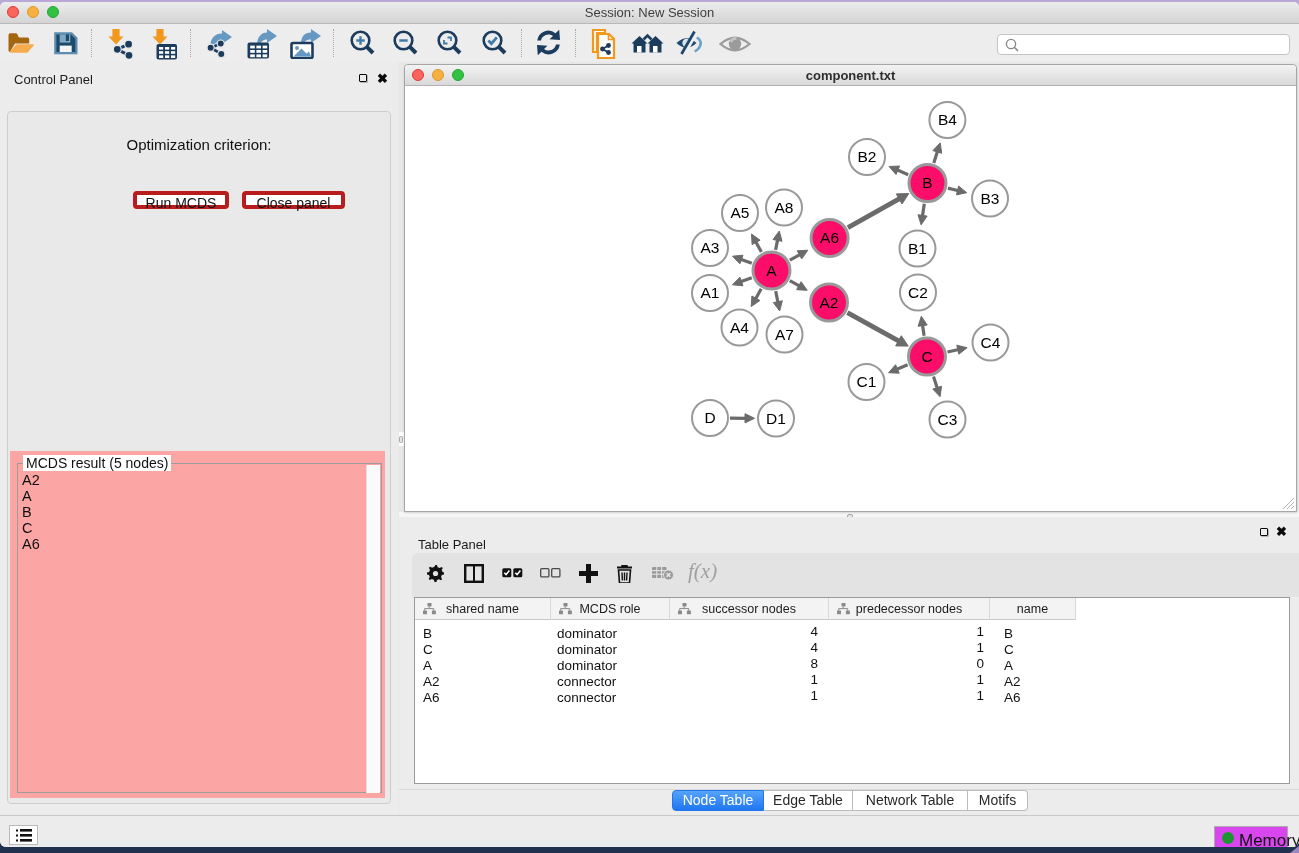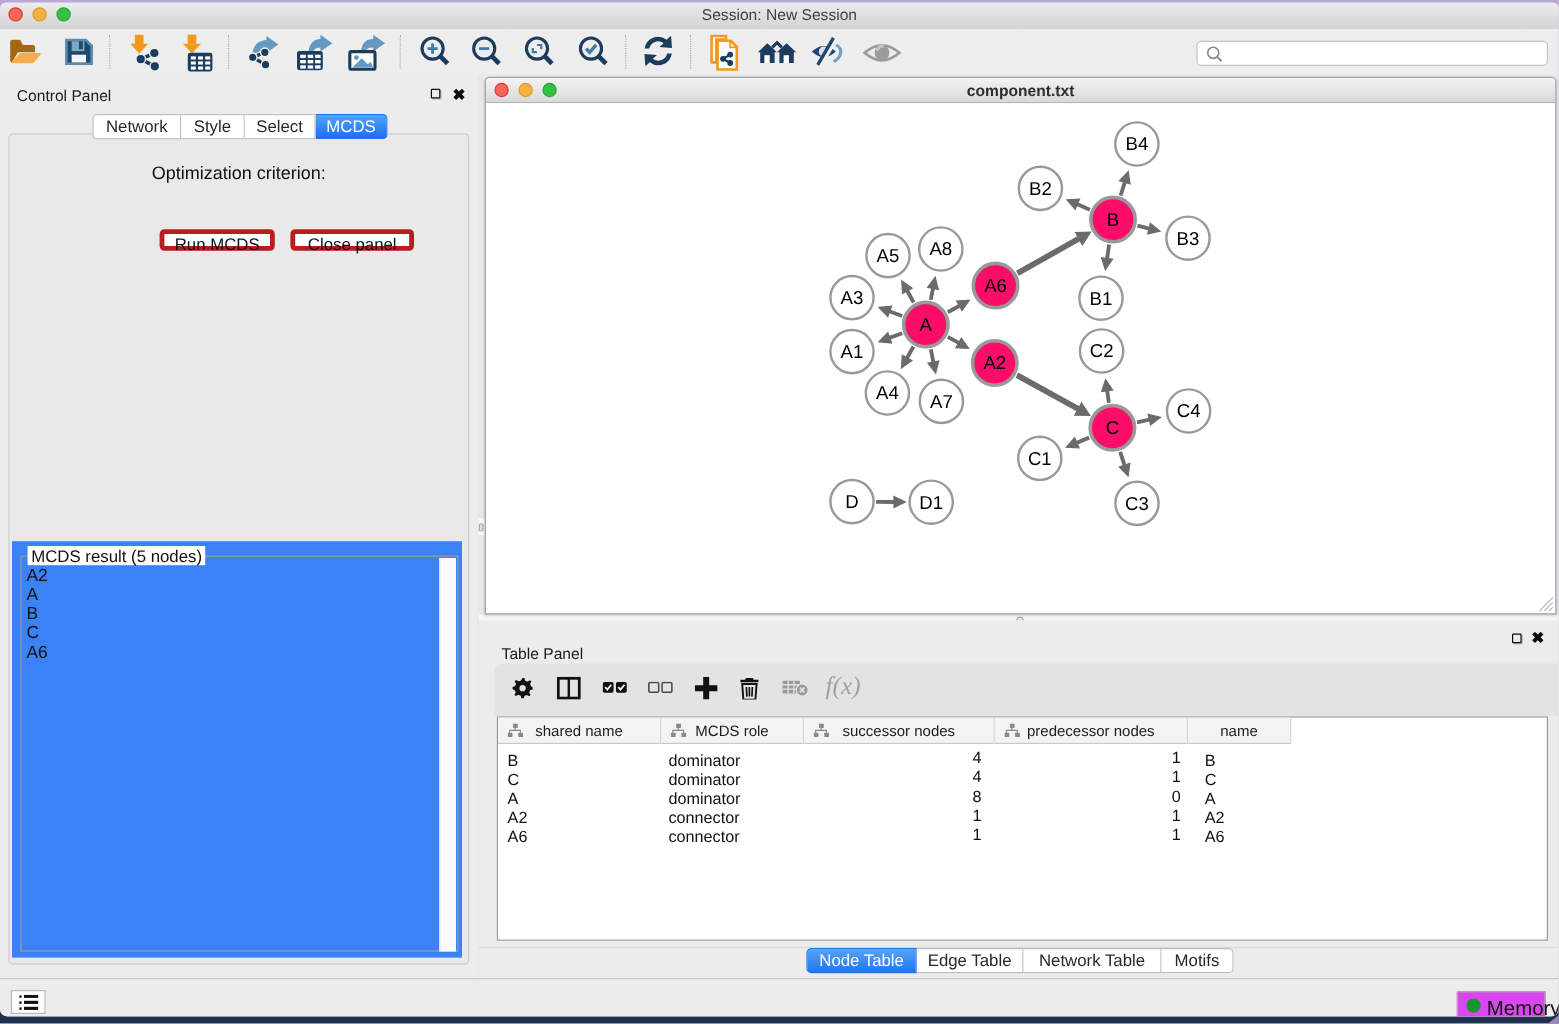--- a/index.html
+++ b/index.html
@@ -26,21 +26,21 @@
 .xicon { position:absolute; top:9px; font-size:13px; font-weight:bold; color:#0a0a0a; -webkit-font-smoothing:antialiased; }
 #cpouter { position:absolute; left:7px; top:49px; width:384px; height:693px; background:#e9e9e9; border:1px solid #cdcdcd; border-radius:4px; }
 #cptabs { position:absolute; left:77px; top:33px; width:246px; height:21px; z-index:5; display:flex; font-size:14px; }
 #cptabs .tab { border:1px solid #c2c2c2; border-left:none; background:#fff; color:#282828; text-align:center; line-height:19px; }
 #cptabs .tab.first { border-left:1px solid #c2c2c2; border-radius:4px 0 0 4px; }
 #cptabs .tab.sel { background:linear-gradient(#52a2f9,#1d70ee); color:#fff; border-color:#1d70ee; border-radius:0 4px 4px 0; }
 #optlabel { position:absolute; left:0; top:74px; width:398px; text-align:center; font-size:15px; color:#111; }
 #dropdown { position:absolute; left:44px; top:98px; width:311px; height:19px; background:#fff; border:1px solid #b4b4b4; border-radius:4px; font-size:14.5px; color:#111; text-align:left; padding-left:11px; line-height:17px; }
 #dropdown .stepper { position:absolute; right:-1px; top:-1px; width:18px; height:21px; border-radius:0 5px 5px 0; background:linear-gradient(#4d9bf5,#0e6af0); }
 .btn { position:absolute; top:129px; height:18px; background:#fff; border:4px solid #b91c1c; border-radius:4px; font-size:14px; color:#111; text-align:center; line-height:16.5px;margin-left:41px; }
-#whitearea { position:absolute; left:10px; top:389px; width:375px; height:347px; background:#3b82f6; }
+#whitearea { position:absolute; left:10px; top:389px; width:375px; height:347px; background:#fca5a5; }
 #resultbox { position:absolute; left:7px; top:12px; width:365px; height:330px; border:1px solid #9c9c9c; }
 #resultbox .btitle { position:absolute; left:5px; top:-9px; background:#fff; padding:0 3px; font-size:14px; color:#111; }
 #resultbox .items { position:absolute; left:4px; top:8px; font-size:14.5px; color:#111; line-height:16px; }
 #resultbox .vsb { position:absolute; right:1px; top:1px; width:14px; height:328px; background:#fafafa; border-left:1px solid #e0e0e0; }
 
 #gwin { position:absolute; left:404px; top:2px; width:893px; height:448px; background:#fff; border:1px solid #a6a6a6; border-radius:4px 4px 0 0; box-shadow:0 1px 2px rgba(0,0,0,0.15); }
 #gwin .wtitle { position:absolute; left:0; top:0; width:100%; height:21px; background:linear-gradient(#f3f3f3,#d9d9d9); border-bottom:1px solid #b3b3b3; border-radius:4px 4px 0 0; }
 #gwin .wtitle .title { position:absolute; top:3px; width:100%; text-align:center; font-size:13px; font-weight:bold; color:#2e2e2e; }
 #gwin .t1 { left:7px;  background:#f9645c; border:1px solid #de3a34; }
 #gwin .t2 { left:27px; background:#f6b03d; border:1px solid #d79a31; }
@@ -213,26 +213,20 @@
     <div style="position:absolute; left:399px; top:450px; width:900px; height:6px; background:#f6f6f6;"></div>
     <div style="position:absolute; left:847px; top:452px; width:6px; height:4.5px; background:#e3e3e3; border:1px solid #a8a8a8; border-radius:2px;"></div>
     <div style="position:absolute; left:398.5px; top:370px; width:5px; height:14px; background:#fdfdfd;"></div>
     <div style="position:absolute; left:398.5px; top:374px; width:4.5px; height:7px; background:#e3e3e3; border:1px solid #a8a8a8; border-radius:1.5px;"></div>
 
     <div id="cpanel">
       <div class="ptitle">Control Panel</div>
       <div class="wicon" style="left:359px;"></div>
       <div class="xicon" style="left:377px;">✖</div>
       <div id="cpouter"></div>
-      <div id="cptabs">
-        <div class="tab first" style="width:74px;">Network</div>
-        <div class="tab" style="width:53px;">Style</div>
-        <div class="tab" style="width:59px;">Select</div>
-        <div class="tab sel" style="width:60px;">MCDS</div>
-      </div>
       <div id="optlabel">Optimization criterion:</div>
       <div class="btn" style="left:92px; width:96px;">Run MCDS</div>
       <div class="btn" style="left:201px; width:103px;">Close panel</div>
       <div id="whitearea">
         <div id="resultbox">
           <div class="btitle">MCDS result (5 nodes)</div>
           <div class="items">A2<br>A<br>B<br>C<br>A6</div>
           <div class="vsb"></div>
         </div>
       </div>

